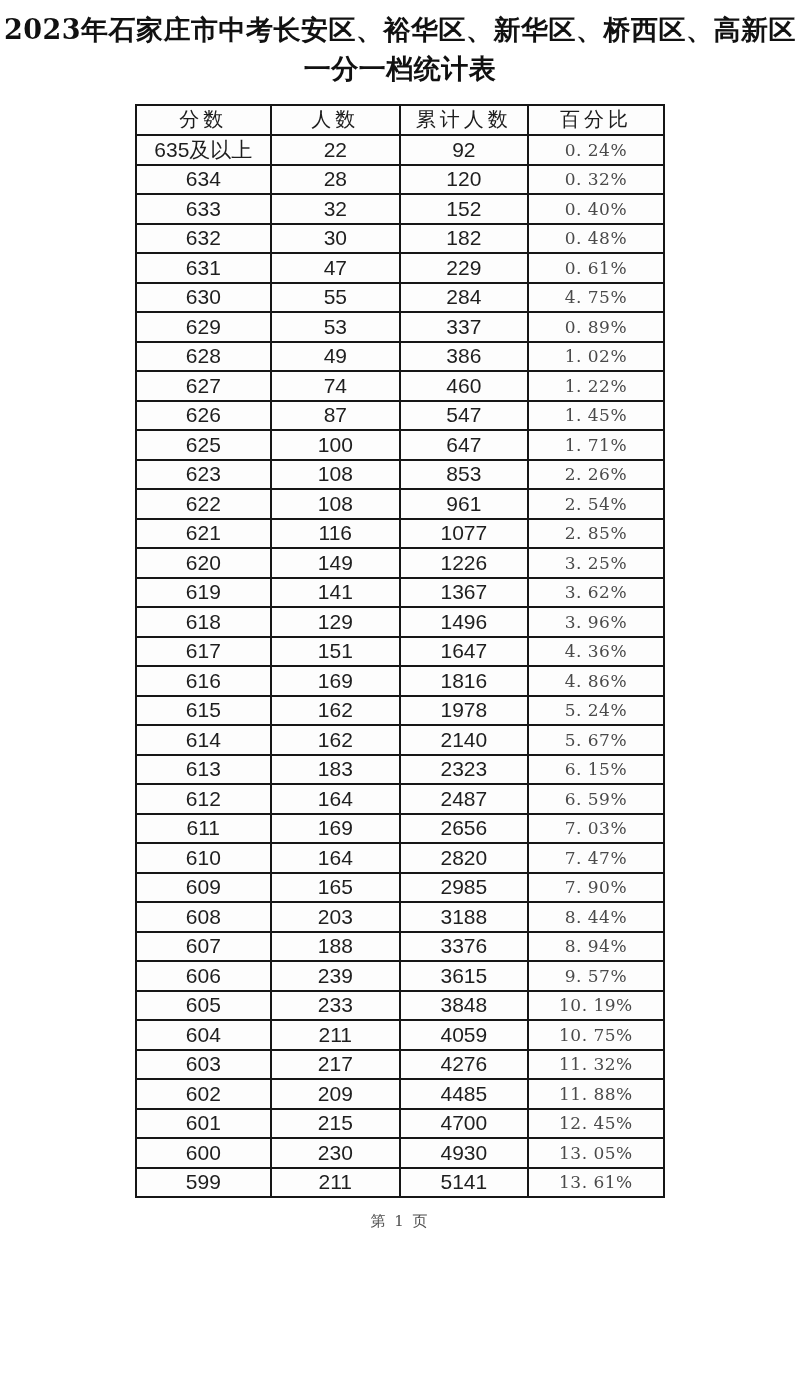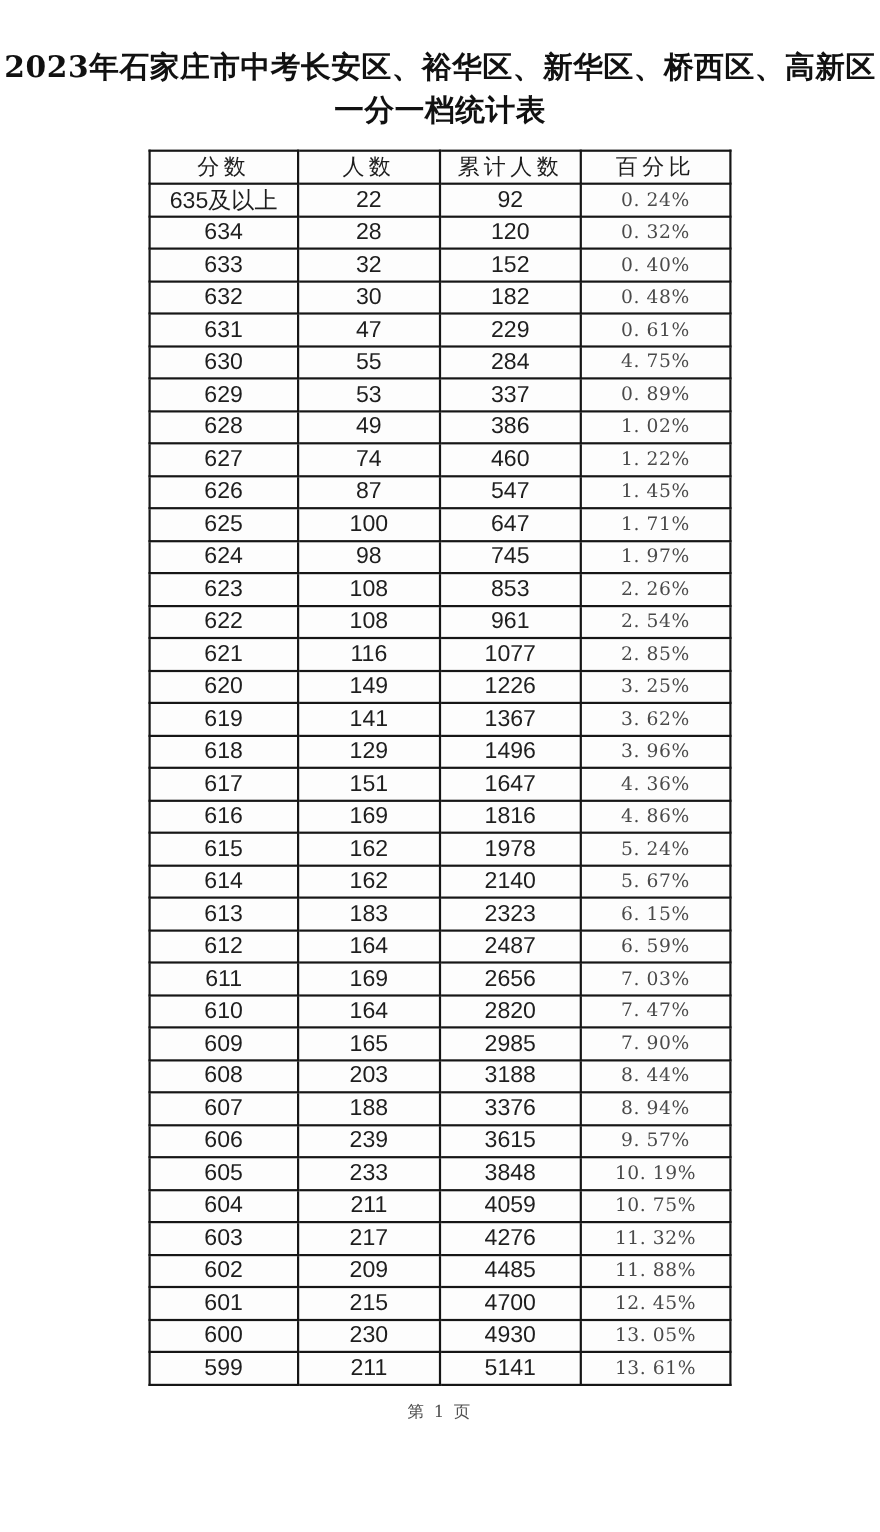--- a/index.html
+++ b/index.html
@@ -11,21 +11,21 @@
     position: relative;
     width: 800px;
     min-height: 1393px;
     margin: 0 auto;
     background: #ffffff;
     font-family: "Liberation Sans", "DejaVu Sans", sans-serif;
     color: #1c1c1c;
     box-sizing: border-box;
   }
   .title {
-    padding-top: 42px;
+    padding-top: 10px;
     text-align: center;
     font-family: "DejaVu Serif", "Liberation Serif", serif;
     font-weight: 700;
     font-size: 27px;
     line-height: 39px;
     color: #111111;
     letter-spacing: 0.5px;
   }
   .title .t-line { display: block; }
   table.score-table {
@@ -161,26 +161,20 @@
           <td class="col-cum">547</td>
           <td class="col-pct">1. 45%</td>
         </tr>
         <tr>
           <td class="col-score">625</td>
           <td class="col-count">100</td>
           <td class="col-cum">647</td>
           <td class="col-pct">1. 71%</td>
         </tr>
         <tr>
-          <td class="col-score">624</td>
-          <td class="col-count">98</td>
-          <td class="col-cum">745</td>
-          <td class="col-pct">1. 97%</td>
-        </tr>
-        <tr>
           <td class="col-score">623</td>
           <td class="col-count">108</td>
           <td class="col-cum">853</td>
           <td class="col-pct">2. 26%</td>
         </tr>
         <tr>
           <td class="col-score">622</td>
           <td class="col-count">108</td>
           <td class="col-cum">961</td>
           <td class="col-pct">2. 54%</td>

